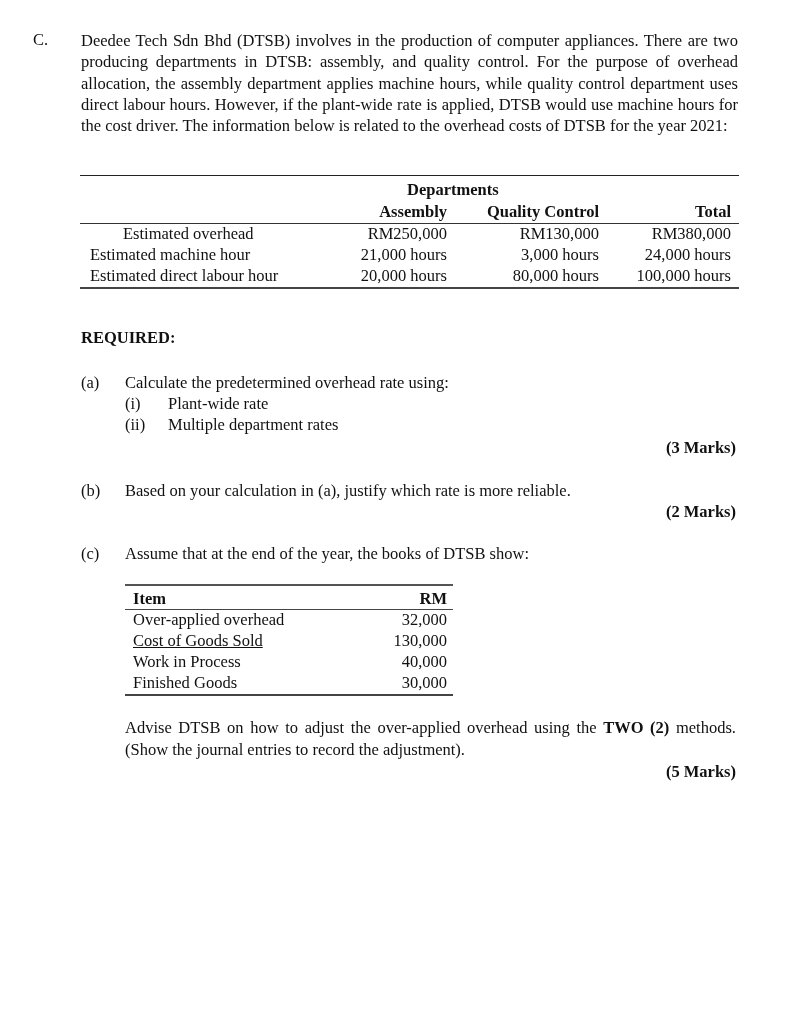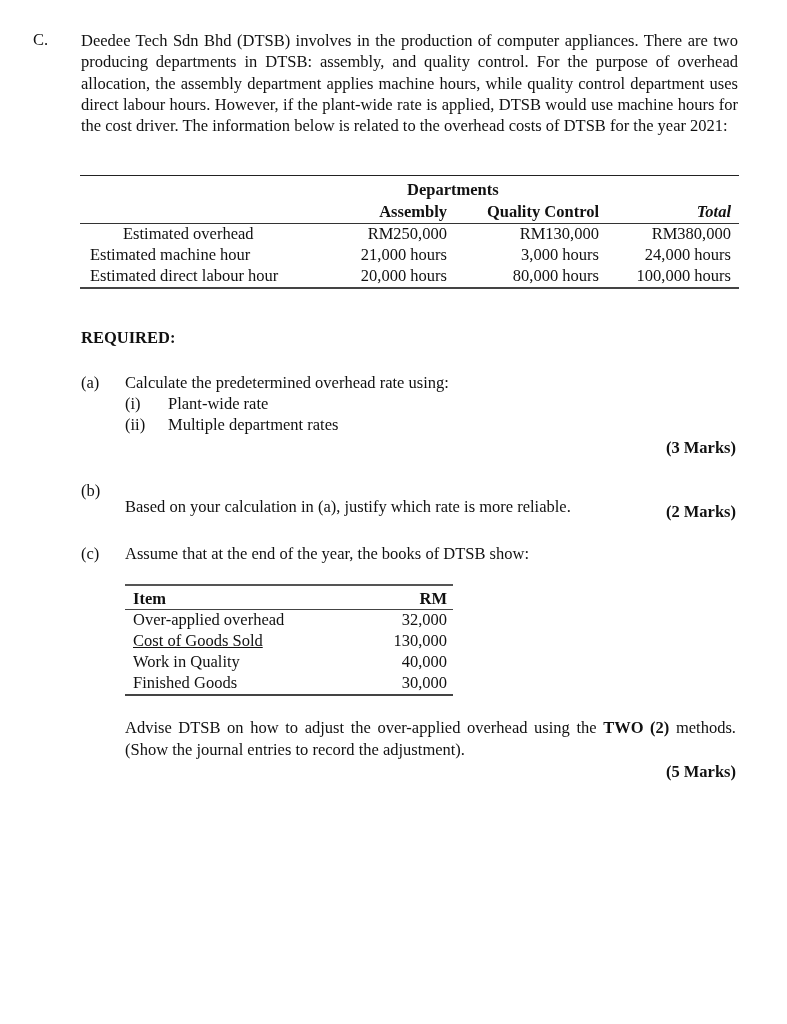--- a/index.html
+++ b/index.html
@@ -46,21 +46,21 @@
 <body>
 
 <div class="abs section-letter">C.</div>
 <div class="abs intro">Deedee Tech Sdn Bhd (DTSB) involves in the production of computer appliances. There are two producing departments in DTSB: assembly, and quality control. For the purpose of overhead allocation, the assembly department applies machine hours, while quality control department uses direct labour hours. However, if the plant-wide rate is applied, DTSB would use machine hours for the cost driver. The information below is related to the overhead costs of DTSB for the year 2021:</div>
 
 <div class="abs dept-table">
   <div class="rule-top"></div>
   <div class="txt bold" style="left:327px; top:4px;">Departments</div>
   <div class="txt bold r" style="right:292px; top:26px;">Assembly</div>
   <div class="txt bold r" style="right:140px; top:26px;">Quality Control</div>
-  <div class="txt bold r" style="right:8px; top:26px;font-style:italic;">Total</div>
+  <div class="txt bold r" style="right:8px; top:26px;">Total</div>
   <div class="rule-head"></div>
 
   <div>
     <div class="txt" style="left:10px; top:48px;margin-left:33px;">Estimated overhead</div>
     <div class="txt r" style="right:292px; top:48px;">RM250,000</div>
     <div class="txt r" style="right:140px; top:48px;">RM130,000</div>
     <div class="txt r" style="right:8px; top:48px;">RM380,000</div>
   </div>
   <div>
     <div class="txt" style="left:10px; top:69px;">Estimated machine hour</div>
@@ -84,21 +84,21 @@
   <div class="q-text" style="left:125px; top:373px;text-align:center;">Calculate the predetermined overhead rate using:</div>
   <div class="q-letter" style="left:125px; top:394px;">(i)</div>
   <div class="q-text" style="left:168px; top:394px;">Plant-wide rate</div>
   <div class="q-letter" style="left:125px; top:415px;">(ii)</div>
   <div class="q-text" style="left:168px; top:415px;">Multiple department rates</div>
   <div class="marks" style="top:438px;">(3 Marks)</div>
 </div>
 
 <div>
   <div class="q-letter" style="left:81px; top:481px;">(b)</div>
-  <div class="q-text" style="left:125px; top:497px;">Based on your calculation in (a), justify which rate is more reliable.</div>
+  <div class="q-text" style="left:125px; top:481px;">Based on your calculation in (a), justify which rate is more reliable.</div>
   <div class="marks" style="top:502px;">(2 Marks)</div>
 </div>
 
 <div>
   <div class="q-letter" style="left:81px; top:544px;">(c)</div>
   <div class="q-text" style="left:125px; top:544px;">Assume that at the end of the year, the books of DTSB show:</div>
 
   <div class="abs item-table">
     <div class="rule-top"></div>
     <div class="txt bold" style="left:8px; top:4px;">Item</div>
@@ -107,21 +107,21 @@
 
     <div>
       <div class="txt" style="left:8px; top:25px;">Over-applied overhead</div>
       <div class="txt r" style="right:6px; top:25px;">32,000</div>
     </div>
     <div>
       <div class="txt" style="left:8px; top:46px;text-decoration:underline;">Cost of Goods Sold</div>
       <div class="txt r" style="right:6px; top:46px;">130,000</div>
     </div>
     <div>
-      <div class="txt" style="left:8px; top:67px;">Work in Quality</div>
+      <div class="txt" style="left:8px; top:67px;">Work in Process</div>
       <div class="txt r" style="right:6px; top:67px;">40,000</div>
     </div>
     <div>
       <div class="txt" style="left:8px; top:88px;">Finished Goods</div>
       <div class="txt r" style="right:6px; top:88px;">30,000</div>
     </div>
     <div class="rule-bottom"></div>
   </div>
 
   <div class="abs advise"><span>Advise DTSB on how to adjust the over-applied overhead using the </span><b>TWO (2)</b><span> methods. (Show the journal entries to record the adjustment).</span></div>

